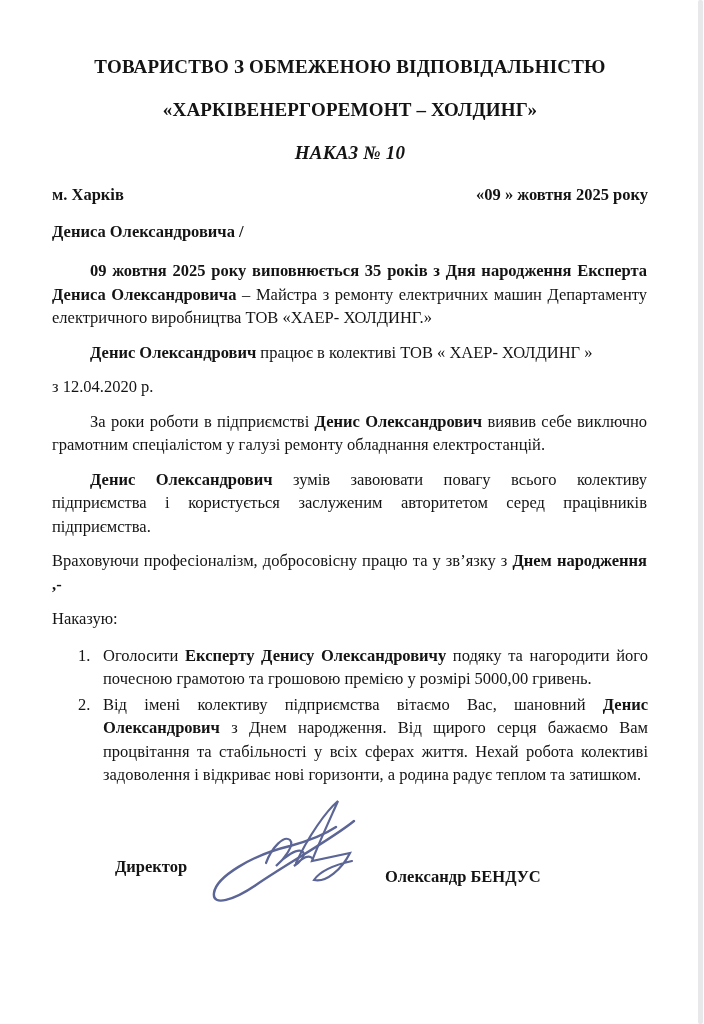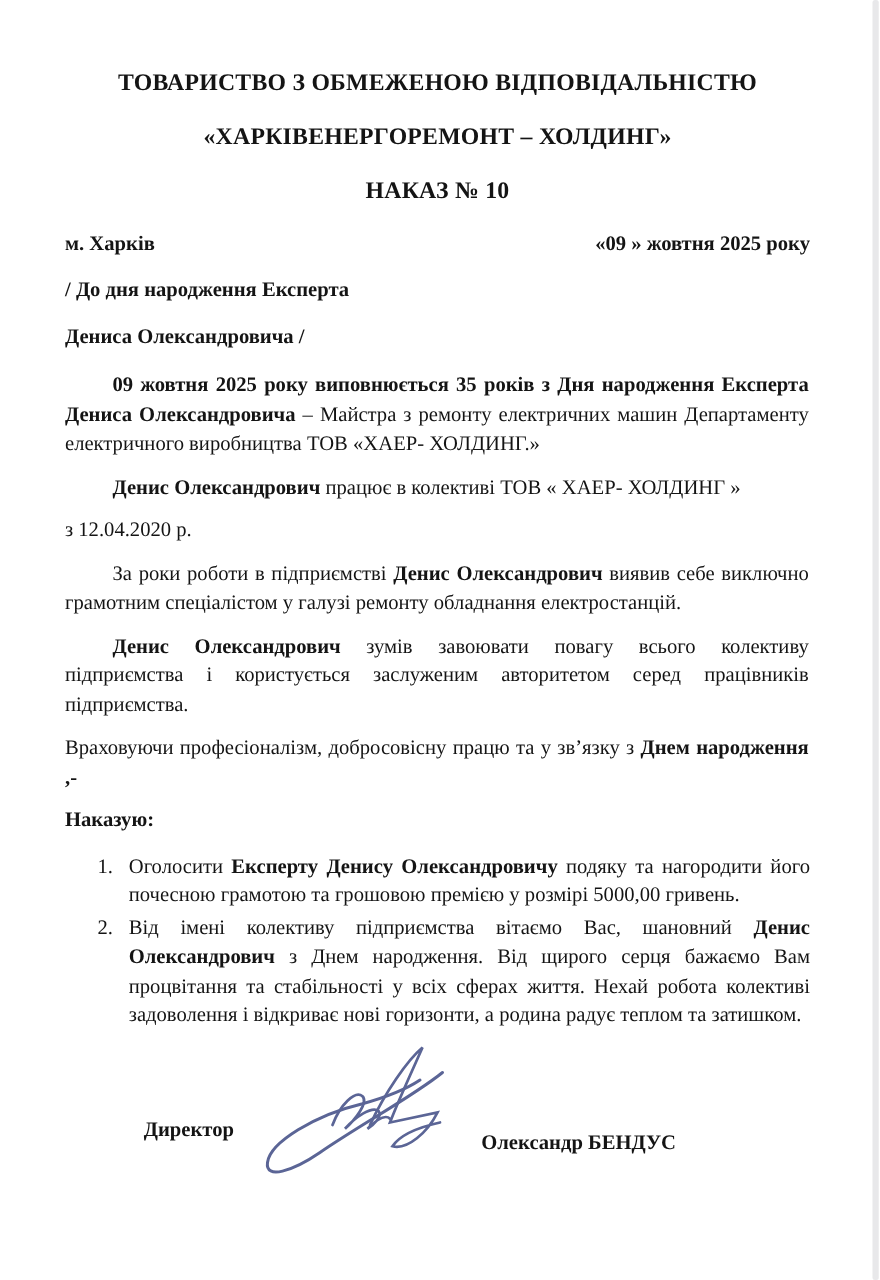--- a/index.html
+++ b/index.html
@@ -21,36 +21,36 @@
     background:#e8e8ea;border-radius:2px;
   }
   .content{
     position:relative;
     padding:56px 56px 0 52px;
   }
   .hline{
     text-align:center;font-weight:bold;font-size:19px;line-height:22px;
     margin:0 0 21px 0;letter-spacing:.2px;
   }
-  .hline.order-no{}
+  .hline.order-no{font-style:italic;}
   .meta-row{
     display:flex;justify-content:space-between;align-items:baseline;
     font-weight:bold;font-size:16.5px;line-height:20px;
     margin:2px 0 17px 0;
   }
   .subject-line{
     font-weight:bold;font-size:16.5px;line-height:20px;margin:0 0 17px 0;
   }
   .body-par{
     font-size:16.5px;line-height:23.5px;
     text-align:justify;text-align-last:left;
     margin:0 1px 11px 0;
   }
   .body-par.indent{text-indent:38px;}
-  .body-par.heading{font-weight:bold;margin-bottom:13px;}
+  .body-par.heading{font-weight:normal;margin-bottom:13px;}
   b,.b{font-weight:bold;}
   .order-list{
     list-style:none;margin:0;padding:0 0 0 26px;
   }
   .order-item{
     display:flex;align-items:flex-start;margin:0 0 2px 0;
     font-size:16.5px;line-height:23.5px;
   }
   .order-item .num{
     flex:0 0 25px;text-align:left;
@@ -83,21 +83,20 @@
 
     <div class="hline">ТОВАРИСТВО З ОБМЕЖЕНОЮ ВІДПОВІДАЛЬНІСТЮ</div>
     <div class="hline">«ХАРКІВЕНЕРГОРЕМОНТ – ХОЛДИНГ»</div>
     <div class="hline order-no">НАКАЗ № 10</div>
 
     <div class="meta-row">
       <span>м. Харків</span>
       <span>«09 » жовтня  2025 року</span>
     </div>
 
-    <div class="subject-line">/ До дня народження Експерта</div>
     <div class="subject-line">Дениса Олександровича  /</div>
 
     <div class="body-par indent"><span class="b">09 жовтня  2025 року виповнюється 35 років з Дня народження Експерта Дениса Олександровича</span><span> –  Майстра з ремонту електричних машин Департаменту електричного виробництва ТОВ «ХАЕР- ХОЛДИНГ.»</span></div>
     <div class="body-par indent"><span class="b">Денис Олександрович</span><span> працює в колективі ТОВ «  ХАЕР- ХОЛДИНГ »</span></div>
     <div class="body-par"><span>з 12.04.2020 р.</span></div>
     <div class="body-par indent"><span>За роки роботи в  підприємстві </span><span class="b">Денис Олександрович</span><span> виявив себе виключно грамотним спеціалістом у галузі ремонту обладнання електростанцій.</span></div>
     <div class="body-par indent"><span class="b">Денис Олександрович</span><span> зумів завоювати повагу всього колективу підприємства і  користується заслуженим авторитетом серед працівників підприємства.</span></div>
     <div class="body-par"><span>Враховуючи    професіоналізм, добросовісну працю та у зв’язку з </span><span class="b">Днем народження ,-</span></div>
 
     <div class="body-par heading">Наказую:</div>

